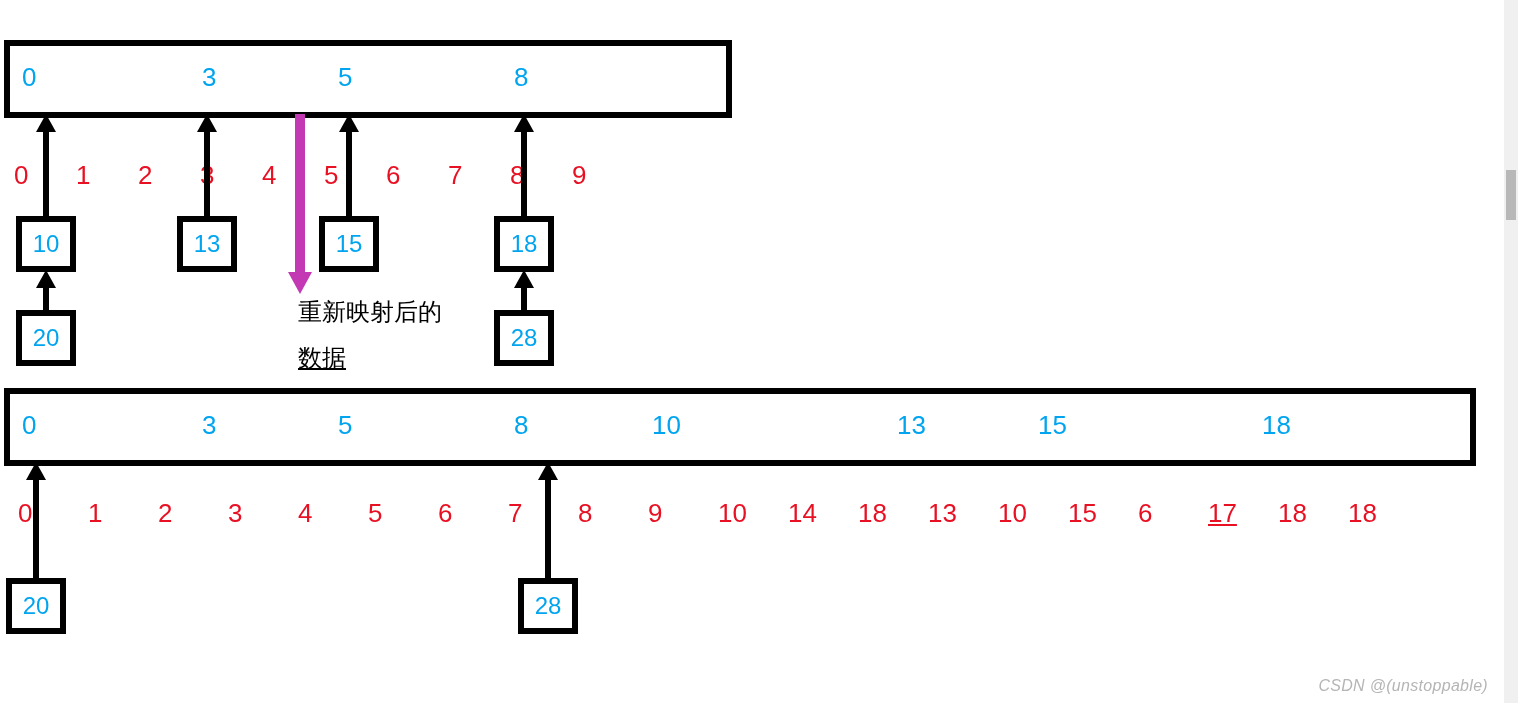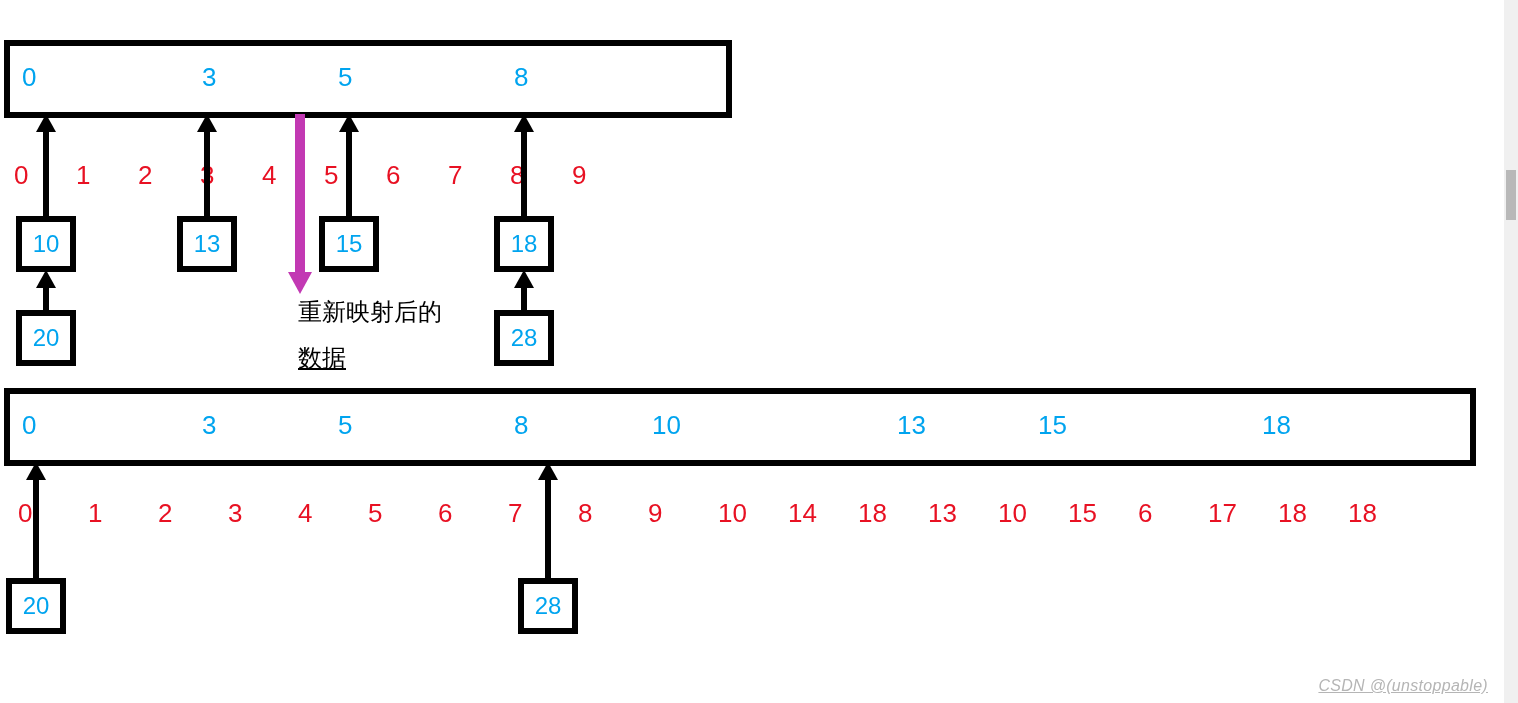--- a/index.html
+++ b/index.html
@@ -83,21 +83,20 @@
     }
 
     .watermark {
       position: absolute;
       bottom: 8px;
       right: 30px;
       color: #b5b5b5;
       font-size: 16px;
       font-style: italic;
       letter-spacing: 0.3px;
-      text-decoration: underline;
     }
 
     .scrollbar-track {
       position: absolute;
       right: 0;
       top: 0;
       width: 14px;
       height: 100%;
       background: #f0f0f0;
     }
@@ -171,21 +170,21 @@
     <div class="index-label" style="left: 508px; top: 498px;">7</div>
     <div class="index-label" style="left: 578px; top: 498px;">8</div>
     <div class="index-label" style="left: 648px; top: 498px;">9</div>
     <div class="index-label" style="left: 718px; top: 498px;">10</div>
     <div class="index-label" style="left: 788px; top: 498px;">14</div>
     <div class="index-label" style="left: 858px; top: 498px;">18</div>
     <div class="index-label" style="left: 928px; top: 498px;">13</div>
     <div class="index-label" style="left: 998px; top: 498px;">10</div>
     <div class="index-label" style="left: 1068px; top: 498px;">15</div>
     <div class="index-label" style="left: 1138px; top: 498px;">6</div>
-    <div class="index-label" style="left: 1208px; top: 498px;">17</div>
+    <div class="index-label" style="left: 1208px; top: 498px; text-decoration: underline;">17</div>
     <div class="index-label" style="left: 1278px; top: 498px;">18</div>
     <div class="index-label" style="left: 1348px; top: 498px;">18</div>
     <div class="arrow-shaft" style="left: 33px; top: 478px; height: 100px;"></div>
     <div class="arrow-up" style="left: 26px; top: 462px;"></div>
     <div class="node-box" style="left: 6px; top: 578px;">20</div>
     <div class="arrow-shaft" style="left: 545px; top: 478px; height: 100px;"></div>
     <div class="arrow-up" style="left: 538px; top: 462px;"></div>
     <div class="node-box" style="left: 518px; top: 578px;">28</div>
   </div>
 

